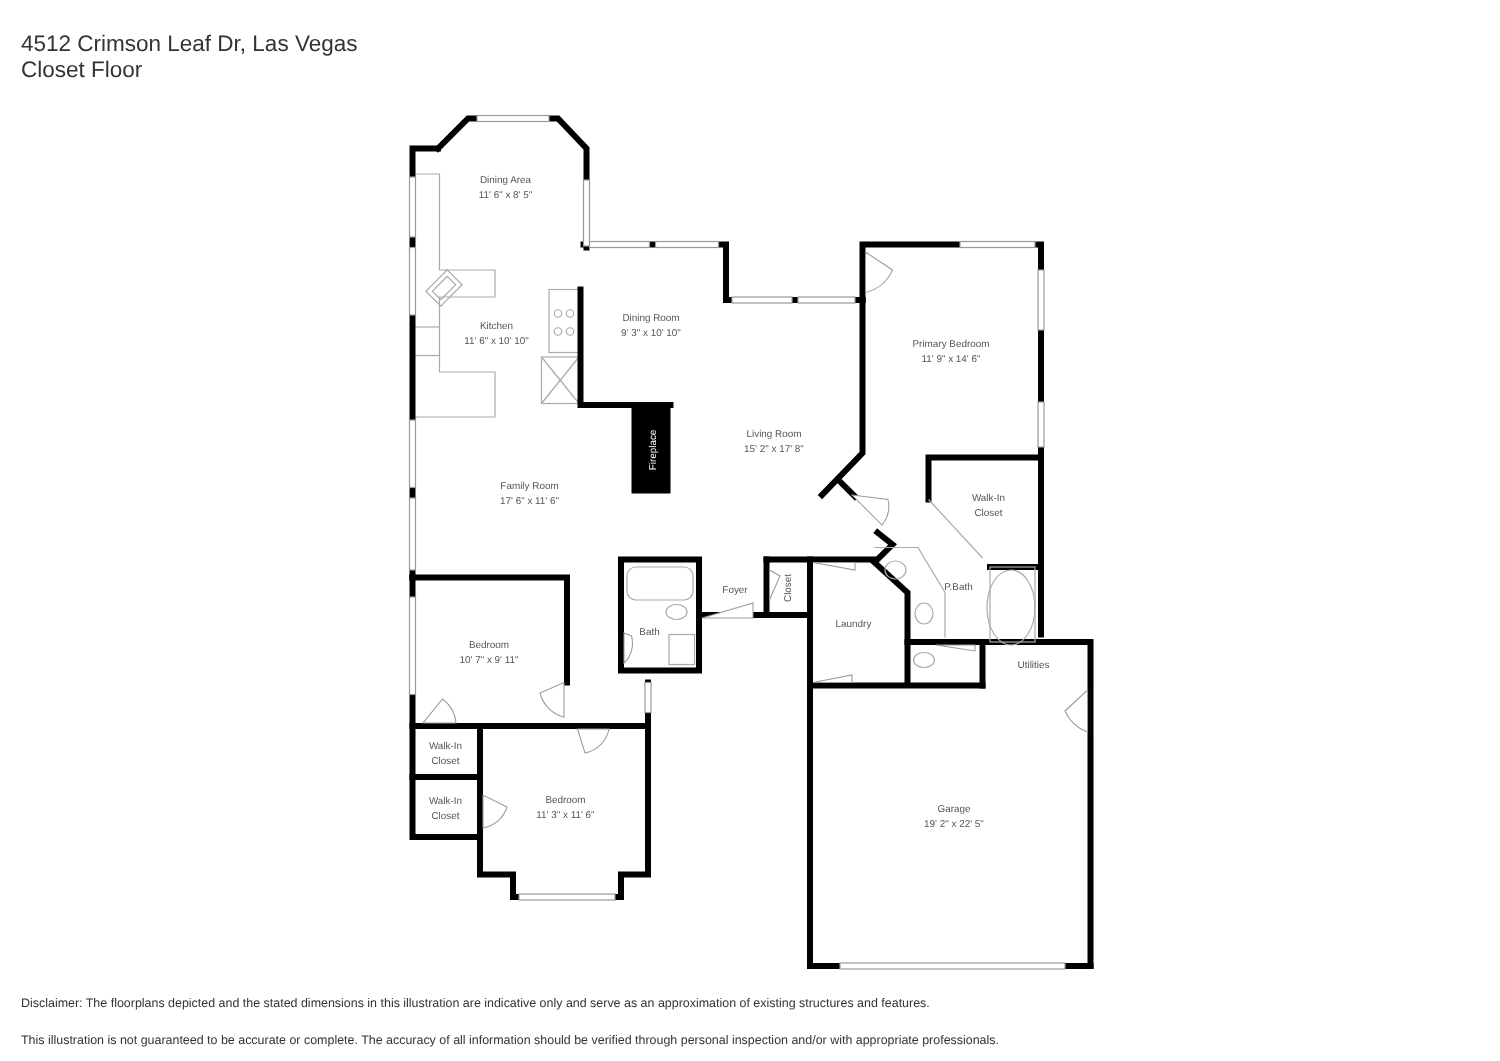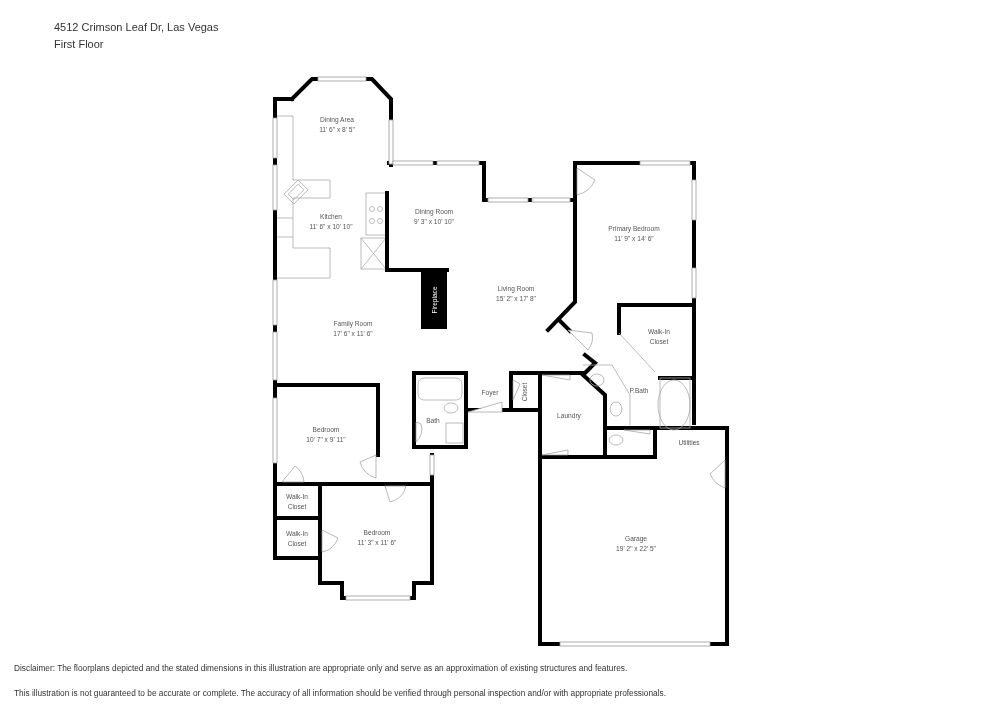--- a/index.html
+++ b/index.html
@@ -1,35 +1,35 @@
 <!DOCTYPE html>
 <html><head>
 <meta charset="utf-8">
 <style>
   html, body { margin: 0; padding: 0; background: #ffffff; }
   body { width: 1000px; height: 707px; position: relative; overflow: hidden;
          font-family: "Liberation Sans", sans-serif; color: #333; }
-  .hdr { position: absolute; left: 14px; font-size: 11px; color: #333; margin-left: 40px; }
+  .hdr { position: absolute; left: 14px; font-size: 15px; color: #333; }
   .hdr.title { top: 21px; }
   .hdr.floor { top: 38px; }
   .disc { position: absolute; left: 14px; font-size: 8.3px; color: #333; white-space: nowrap; }
   .disc.l1 { top: 663px; }
   .disc.l2 { top: 688px; }
   svg.plan { position: absolute; left: 0; top: 0; }
   .rlabel { font-family: "Liberation Sans", sans-serif; font-size: 6.6px; fill: #555; text-anchor: middle; }
   .wall { stroke: #000; stroke-width: 4; fill: none; stroke-linecap: square; }
   .win { stroke: #999; stroke-width: 0.8; fill: #fff; }
   .thin { stroke: #aaa; stroke-width: 0.8; fill: none; }
   .door { stroke: #999; stroke-width: 0.7; fill: #fff; }
 </style>
 </head>
 <body>
 
 <div class="hdr title">4512 Crimson Leaf Dr, Las Vegas</div>
-<div class="hdr floor">First Floor</div>
+<div class="hdr floor">Closet Floor</div>
 
 <svg class="plan" width="1000" height="707" viewBox="0 0 1000 707" xmlns="http://www.w3.org/2000/svg">
 
   <g>
     <polyline class="thin" points="276,116 293,116 293,180 330,180 330,198 293,198 293,248 330,248 330,278 276,278"></polyline>
     <line class="thin" x1="276" y1="218" x2="293" y2="218"></line>
     <line class="thin" x1="276" y1="237" x2="293" y2="237"></line>
     <rect class="thin" x="366" y="193" width="20" height="42"></rect>
     <circle class="thin" cx="372" cy="209" r="2.5"></circle>
       <circle class="thin" cx="380" cy="209" r="2.5"></circle>
@@ -163,14 +163,14 @@
     <text class="rlabel" x="297" y="546">Closet</text>
     <text class="rlabel" x="377" y="535">Bedroom</text>
     <text class="rlabel" x="377" y="545">11' 3" x 11' 6"</text>
     <text class="rlabel" x="636" y="541">Garage</text>
     <text class="rlabel" x="636" y="551">19' 2" x 22' 5"</text>
     <text class="rlabel" x="0" y="0" transform="translate(527,392) rotate(-90)">Closet</text>
     <text x="0" y="0" transform="translate(437,300) rotate(-90)" style="font-family:'Liberation Sans',sans-serif;font-size:6.6px;fill:#fff;text-anchor:middle;">Fireplace</text>
   </g>
 </svg>
 
-<div class="disc l1">Disclaimer: The floorplans depicted and the stated dimensions in this illustration are appropriate only and serve as an approximation of existing structures and features.</div>
+<div class="disc l1">Disclaimer: The floorplans depicted and the stated dimensions in this illustration are indicative only and serve as an approximation of existing structures and features.</div>
 <div class="disc l2">This illustration is not guaranteed to be accurate or complete. The accuracy of all information should be verified through personal inspection and/or with appropriate professionals.</div>
 
 </body></html>

